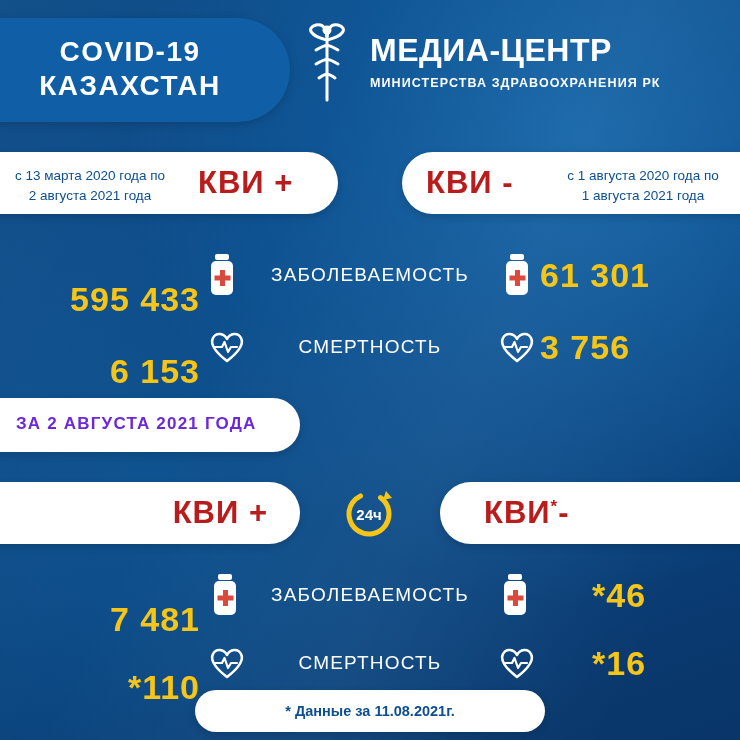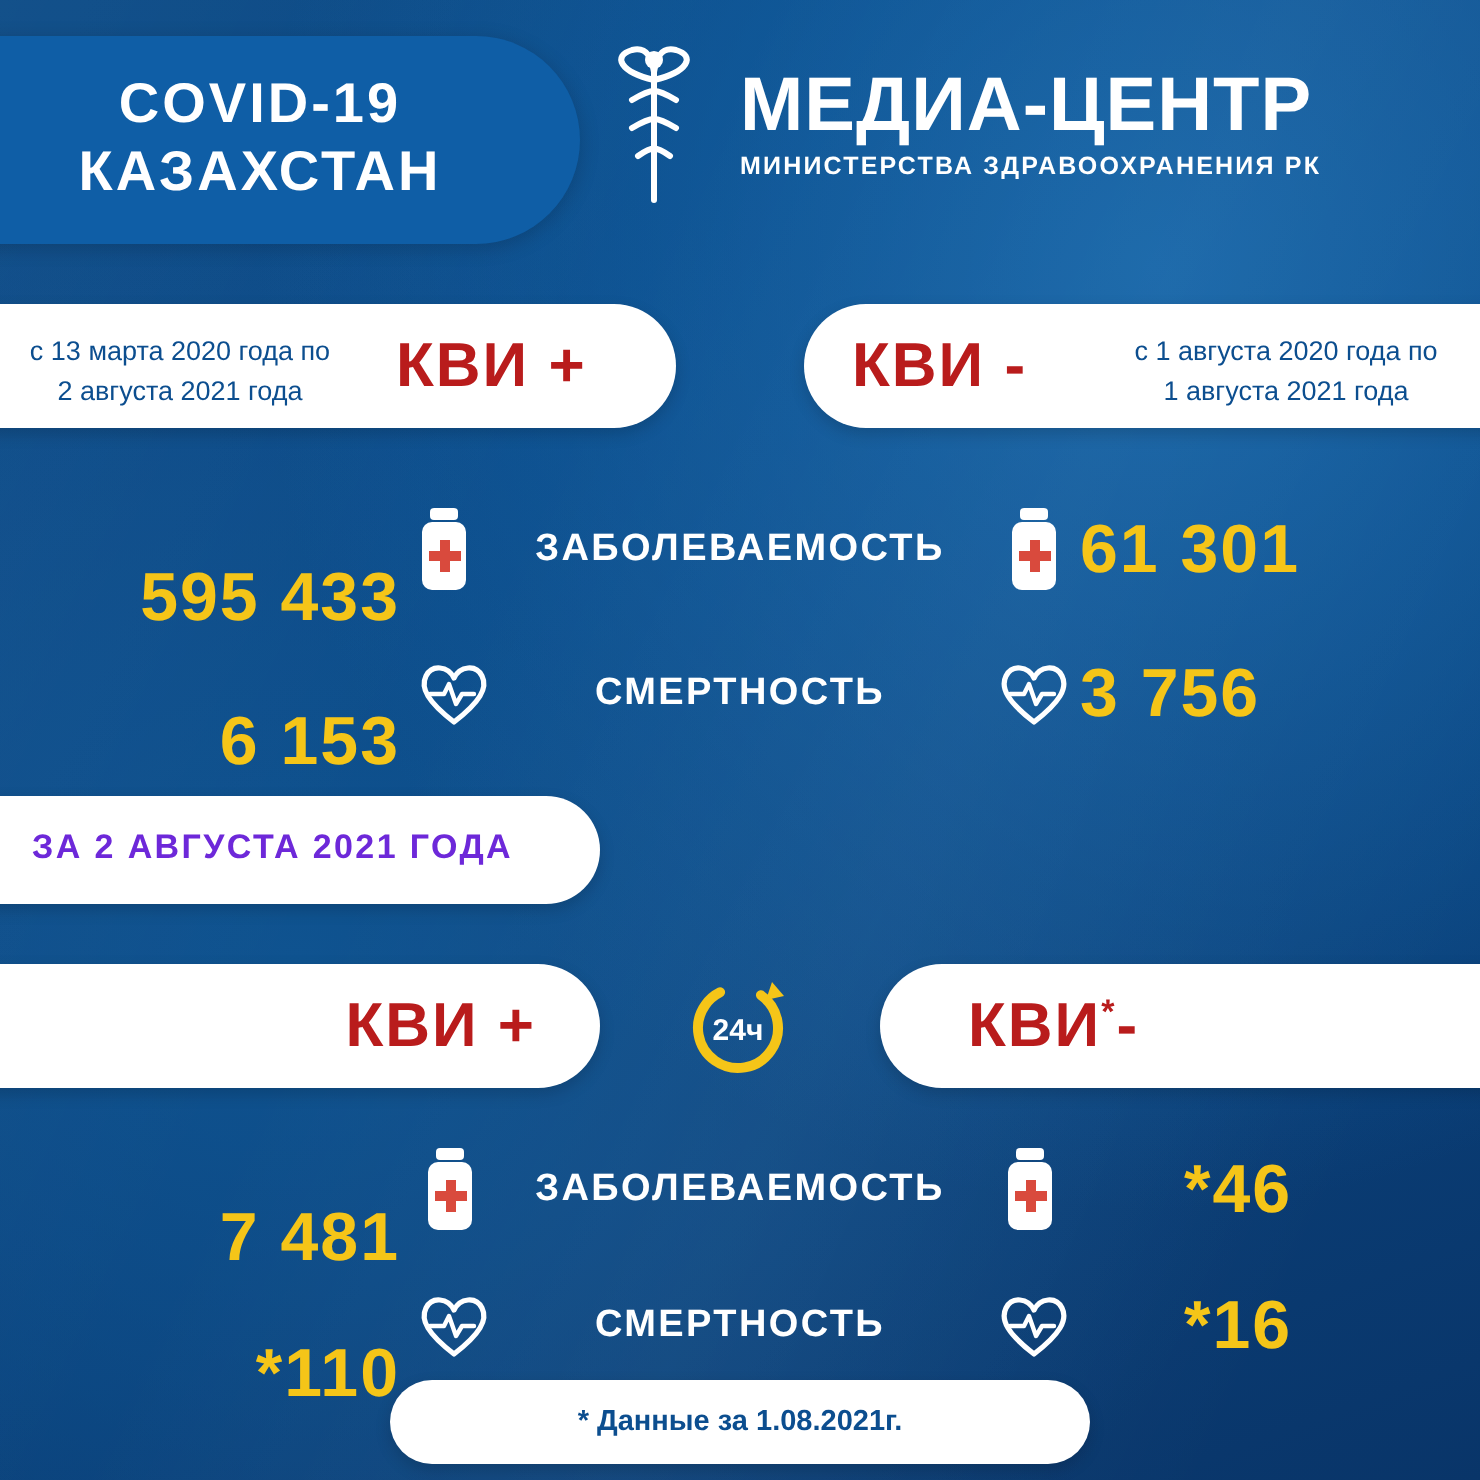--- a/index.html
+++ b/index.html
@@ -38,21 +38,21 @@
     position:absolute;left:0;width:320px;text-align:center;
     color:#ffffff;font-weight:bold;letter-spacing:1.5px;
   }
   .title-pill .t1{top:18px;font-size:28px;}
   .title-pill .t2{top:52px;font-size:28px;}
 
   .brand{position:absolute;right:28px;top:20px;width:420px;height:92px;}
   .brand .rod{position:absolute;left:0;top:0;width:70px;height:86px;}
   .brand .name{
     position:absolute;left:78px;top:12px;width:336px;
-    color:#ffffff;font-size:38px;font-weight:bold;letter-spacing:0.5px;
+    color:#ffffff;font-size:32px;font-weight:bold;letter-spacing:0.5px;
     white-space:nowrap;
   }
   .brand .sub{
     position:absolute;left:78px;top:56px;width:336px;
     color:#ffffff;font-size:12.5px;letter-spacing:1.1px;font-weight:bold;
     white-space:nowrap;
   }
 
   
   .pill{
@@ -82,21 +82,21 @@
   
   .stat-row{position:absolute;left:0;width:740px;height:58px;}
   .stat-val{
     position:absolute;color:#f5c518;font-weight:bold;font-size:34px;letter-spacing:1px;
     white-space:nowrap;
   }
   .stat-val.left{right:540px;text-align:right;margin-top:24px;}
   .stat-val.right{left:540px;text-align:center;}
   .stat-name{
     position:absolute;left:0;width:740px;text-align:center;
-    color:#ffffff;font-weight:bold;font-size:19px;letter-spacing:1.2px;
+    color:#ffffff;font-weight:normal;font-size:19px;letter-spacing:1.2px;
   }
   .ico{position:absolute;top:2px;}
   .ico.left{left:205px;}
   .ico.right{left:500px;}
 
   
   #day-pill{left:-30px;top:398px;width:330px;height:54px;}
   #day-pill span{
     position:absolute;left:46px;top:16px;
     color:#6d28d9;font-weight:bold;font-size:17px;letter-spacing:1.2px;
@@ -267,16 +267,16 @@
     <div class="ico right" style="left:498px;top:6px;">
       <svg width="38" height="38" viewBox="0 0 38 38">
         <path d="M19 33 C 6 23, 2 16, 5 10 C 8 4, 16 5, 19 11 C 22 5, 30 4, 33 10 C 36 16, 32 23, 19 33 Z" fill="none" stroke="#ffffff" stroke-width="2.6" stroke-linejoin="round"></path>
         <path d="M7 19 L14 19 L16.5 14 L20 24 L23 19 L29 19" fill="none" stroke="#ffffff" stroke-width="2.2" stroke-linecap="round" stroke-linejoin="round"></path>
       </svg>
     </div>
     <div class="stat-val right" style="top:6px;left:592px;">*16</div>
   </div>
 
   <div class="pill" id="note-pill">
-    <span>* Данные за 1.08.2021г.</span>
+    <span>* Данные за 11.08.2021г.</span>
   </div>
 
 </div>
 
 </body></html>

